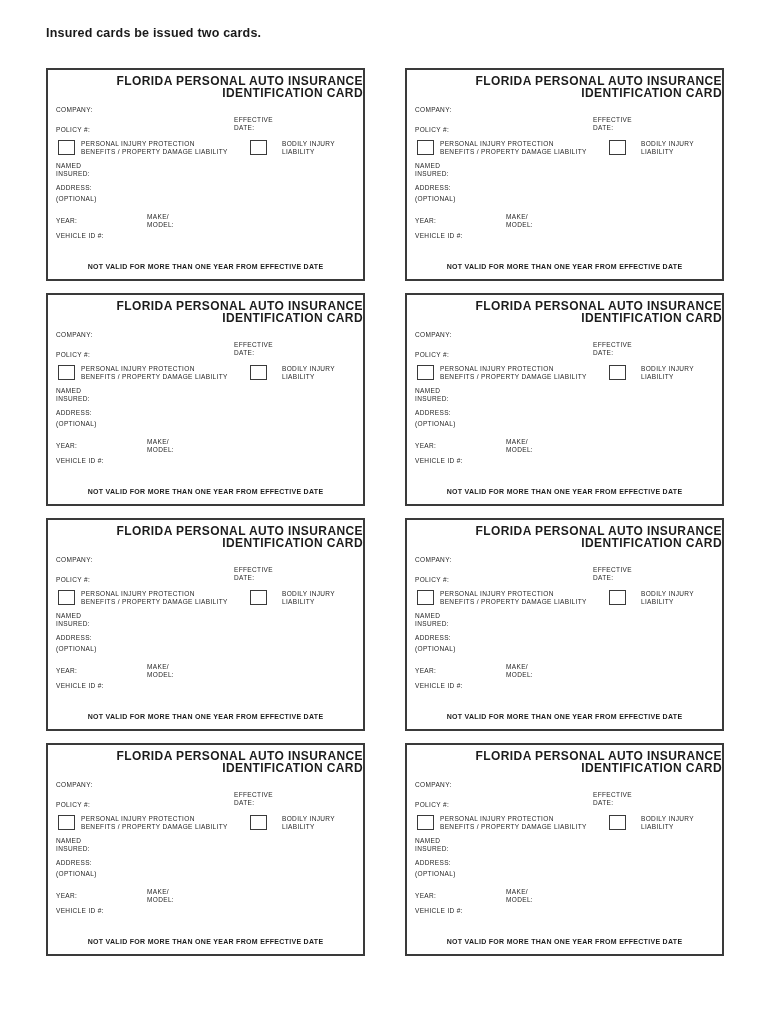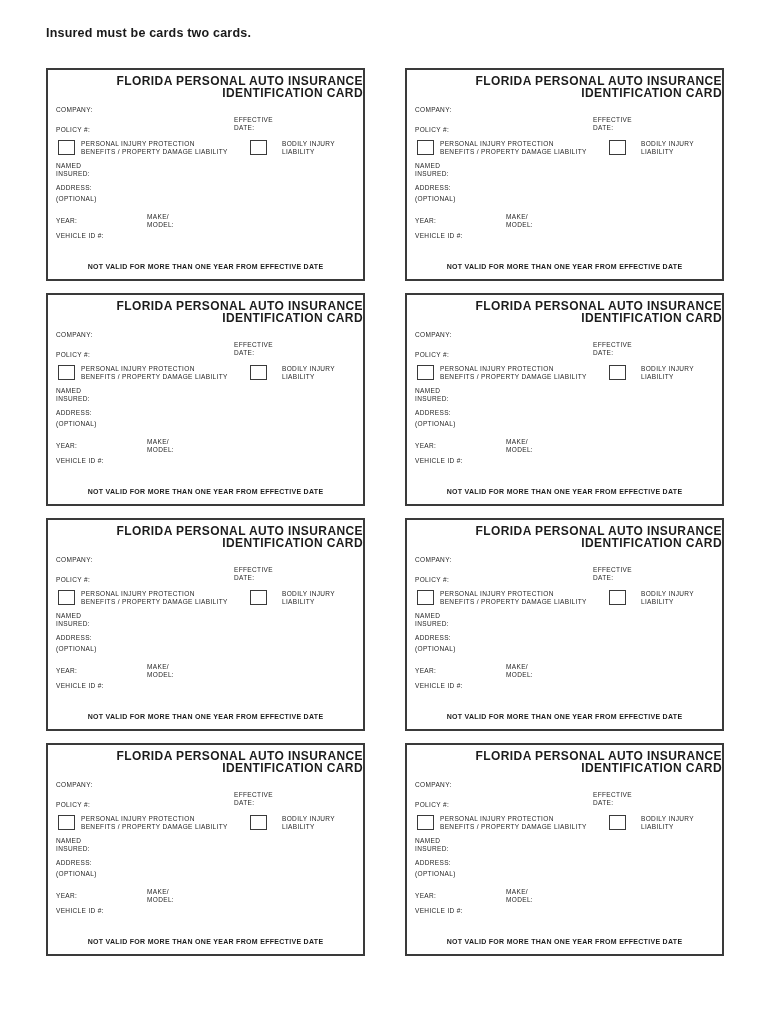--- a/index.html
+++ b/index.html
@@ -74,21 +74,21 @@
     font-size: 7px;
     font-weight: bold;
     letter-spacing: 0.3px;
     color: #1c1c1c;
     white-space: nowrap;
   }
 </style>
 </head>
 <body>
 
-<div class="page-instruction">Insured must be cards two cards.</div>
+<div class="page-instruction">Insured cards be issued two cards.</div>
 
 <div class="cards-grid">
   <div class="card">
 
     <div class="abs card-title">
       <div>FLORIDA PERSONAL AUTO INSURANCE</div>
       <div>IDENTIFICATION CARD</div>
     </div>
 
     <div class="abs lbl company-label">COMPANY:</div>

